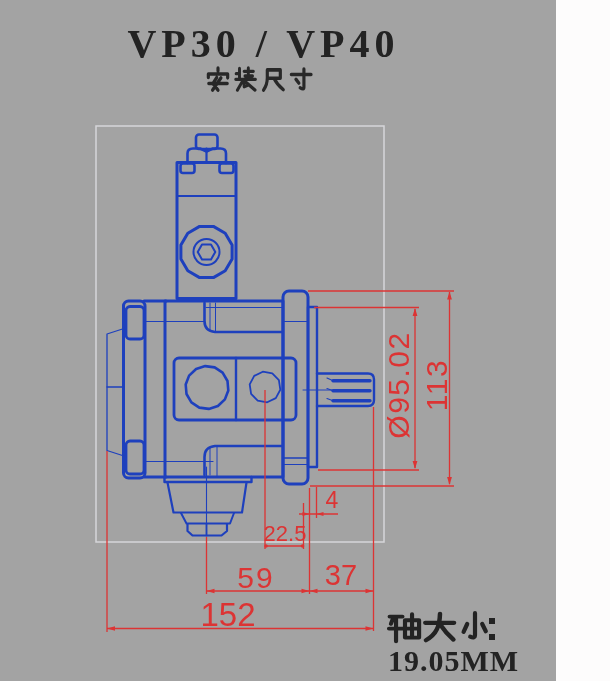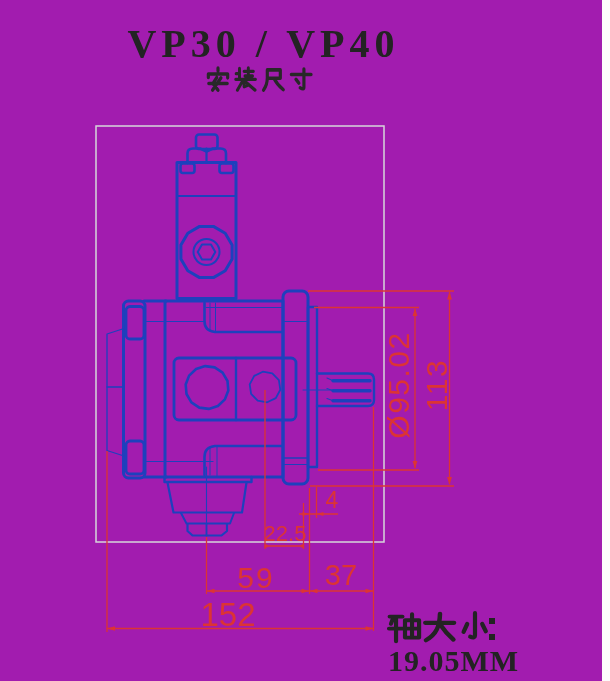--- a/index.html
+++ b/index.html
@@ -1,16 +1,16 @@
 <!DOCTYPE html>
 <html><head>
 <meta charset="utf-8">
 <style>
   html,body{margin:0;padding:0;background:#fdfcfc;}
-  .page{position:relative;width:602px;height:681px;background:#a21caf;overflow:hidden;}
+  .page{position:relative;width:556px;height:681px;background:#a3a3a3;overflow:hidden;}
   svg{position:absolute;left:0;top:0;}
   text{font-family:"Liberation Sans",sans-serif;}
   .serif{font-family:"Liberation Serif",serif;}
 </style>
 </head>
 <body>
 <div class="page">
 <svg width="610" height="681" viewBox="0 0 610 681">
 
   <text class="serif" x="263.5" y="57" font-size="40" font-weight="bold" fill="#232323" text-anchor="middle" letter-spacing="5">VP30 / VP40</text>

